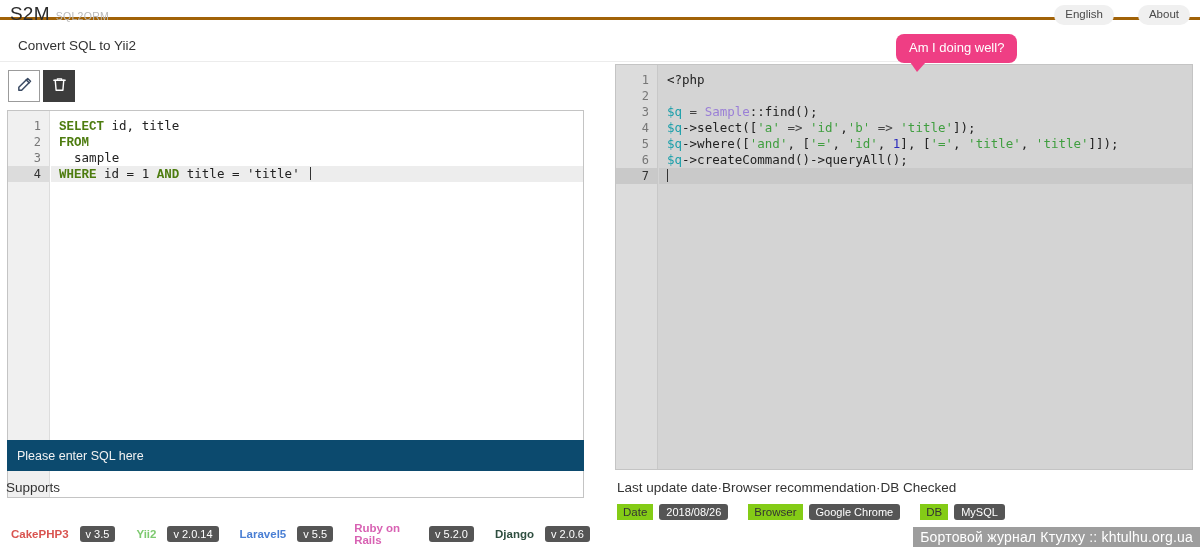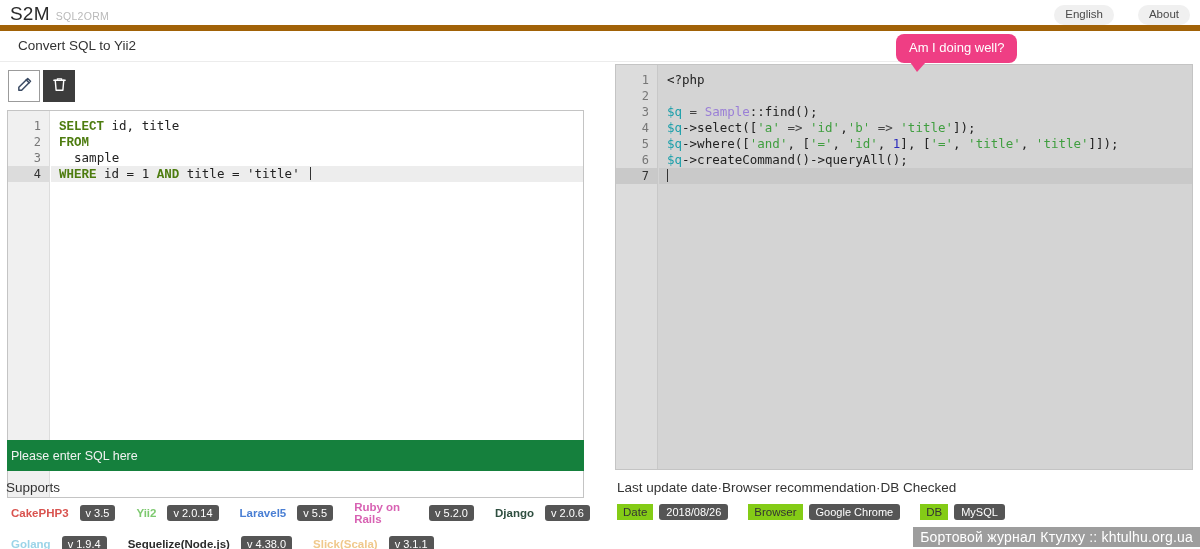--- a/index.html
+++ b/index.html
@@ -8,22 +8,22 @@
     width: 1200px; height: 549px;
     overflow: hidden;
     background: #ffffff;
     font-family: "Liberation Sans", sans-serif;
     -webkit-font-smoothing: antialiased;
   }
   .app { position: relative; width: 1200px; height: 549px; background: #fff; }
 
   
   .header {
-    position: absolute; left: 0; top: 0; width: 1200px; height: 31px;
-    background: #ffffff; border-bottom: 6px solid #a16207; text-decoration: underline;
+    position: absolute; left: 0; top: 0; width: 1200px; height: 20px;
+    background: #ffffff; border-bottom: 3px solid #a16207; text-decoration: underline;
   }
   .brand { position: absolute; left: 10px; top: 3px; display: flex; align-items: baseline; }
   .brand-main { font-size: 19px; color: #2b2b2b; letter-spacing: .2px; }
   .brand-sub { font-size: 10.5px; color: #b9b9b9; margin-left: 6px; letter-spacing: .3px; }
   .header-right { position: absolute; right: 10px; top: 5px; display: flex; gap: 24px; }
   .pill {
     background: #f0f0f0; border-radius: 10px; padding: 3px 11px;
     font-size: 11.5px; color: #4a4a4a; cursor: pointer; line-height: 1.2;
   }
 
@@ -108,22 +108,22 @@
   .pvar  { color: #1a9faa; }
   .pcls  { color: #9a7fd6; }
   .pstr  { color: #3f9e3f; }
   .pnum  { color: #2b2bbd; }
   .pop   { color: #444; }
   .pfn   { color: #222; }
 
   
   .statusbar {
     position: absolute; left: 7px; top: 440px; width: 577px; height: 31px;
-    background: #15803d; color: #f2f2f2; font-size: 12.5px;
-    display: flex; align-items: center; padding-left: 4px;
+    background: #0c4a6e; color: #f2f2f2; font-size: 12.5px;
+    display: flex; align-items: center; padding-left: 10px;
   }
 
   
   .right-controls { position: absolute; left: 624px; top: 70px; display: flex; align-items: center; }
   .select-wrap { position: relative; }
   .select-box {
     width: 160px; height: 27px; border: 1px solid #9b9b9b; background: #f6f6f6;
     font-size: 14px; color: #222; padding: 0 22px 0 7px; line-height: 25px;
     cursor: pointer; position: relative;
   }
@@ -137,21 +137,21 @@
   .btn {
     border: 1px solid #9b9b9b; background: #f3f3f3; color: #222;
     font-size: 13.5px; padding: 4px 11px; cursor: pointer; line-height: 1.25;
   }
   .btn-convert { margin-left: 11px; }
   .ico-smiley { margin-left: 9px; font-size: 15px; color: #333; line-height: 1; }
   .btn-failed { margin-left: 9px; }
 
   
   .supports { position: absolute; left: 6px; top: 480px; width: 600px; }
-  .supports-title { font-size: 13.5px; color: #333; margin-bottom: 4px; }
+  .supports-title { font-size: 13.5px; color: #333; margin-bottom: 25px; }
   .fw-row { display: flex; align-items: center; margin-bottom: 9px; }
   .fw-item { display: flex; align-items: center; margin-right: 16px; }
   .fw-name { font-size: 11.5px; font-weight: bold; padding: 2px 5px; border-radius: 2px; background: #fff; }
   .fw-ver {
     font-size: 11px; color: #fff; background: #555; border-radius: 3px;
     padding: 2px 6px; margin-left: 6px; white-space: nowrap;
   }
 
   
   .meta { position: absolute; left: 617px; top: 480px; width: 580px; }

